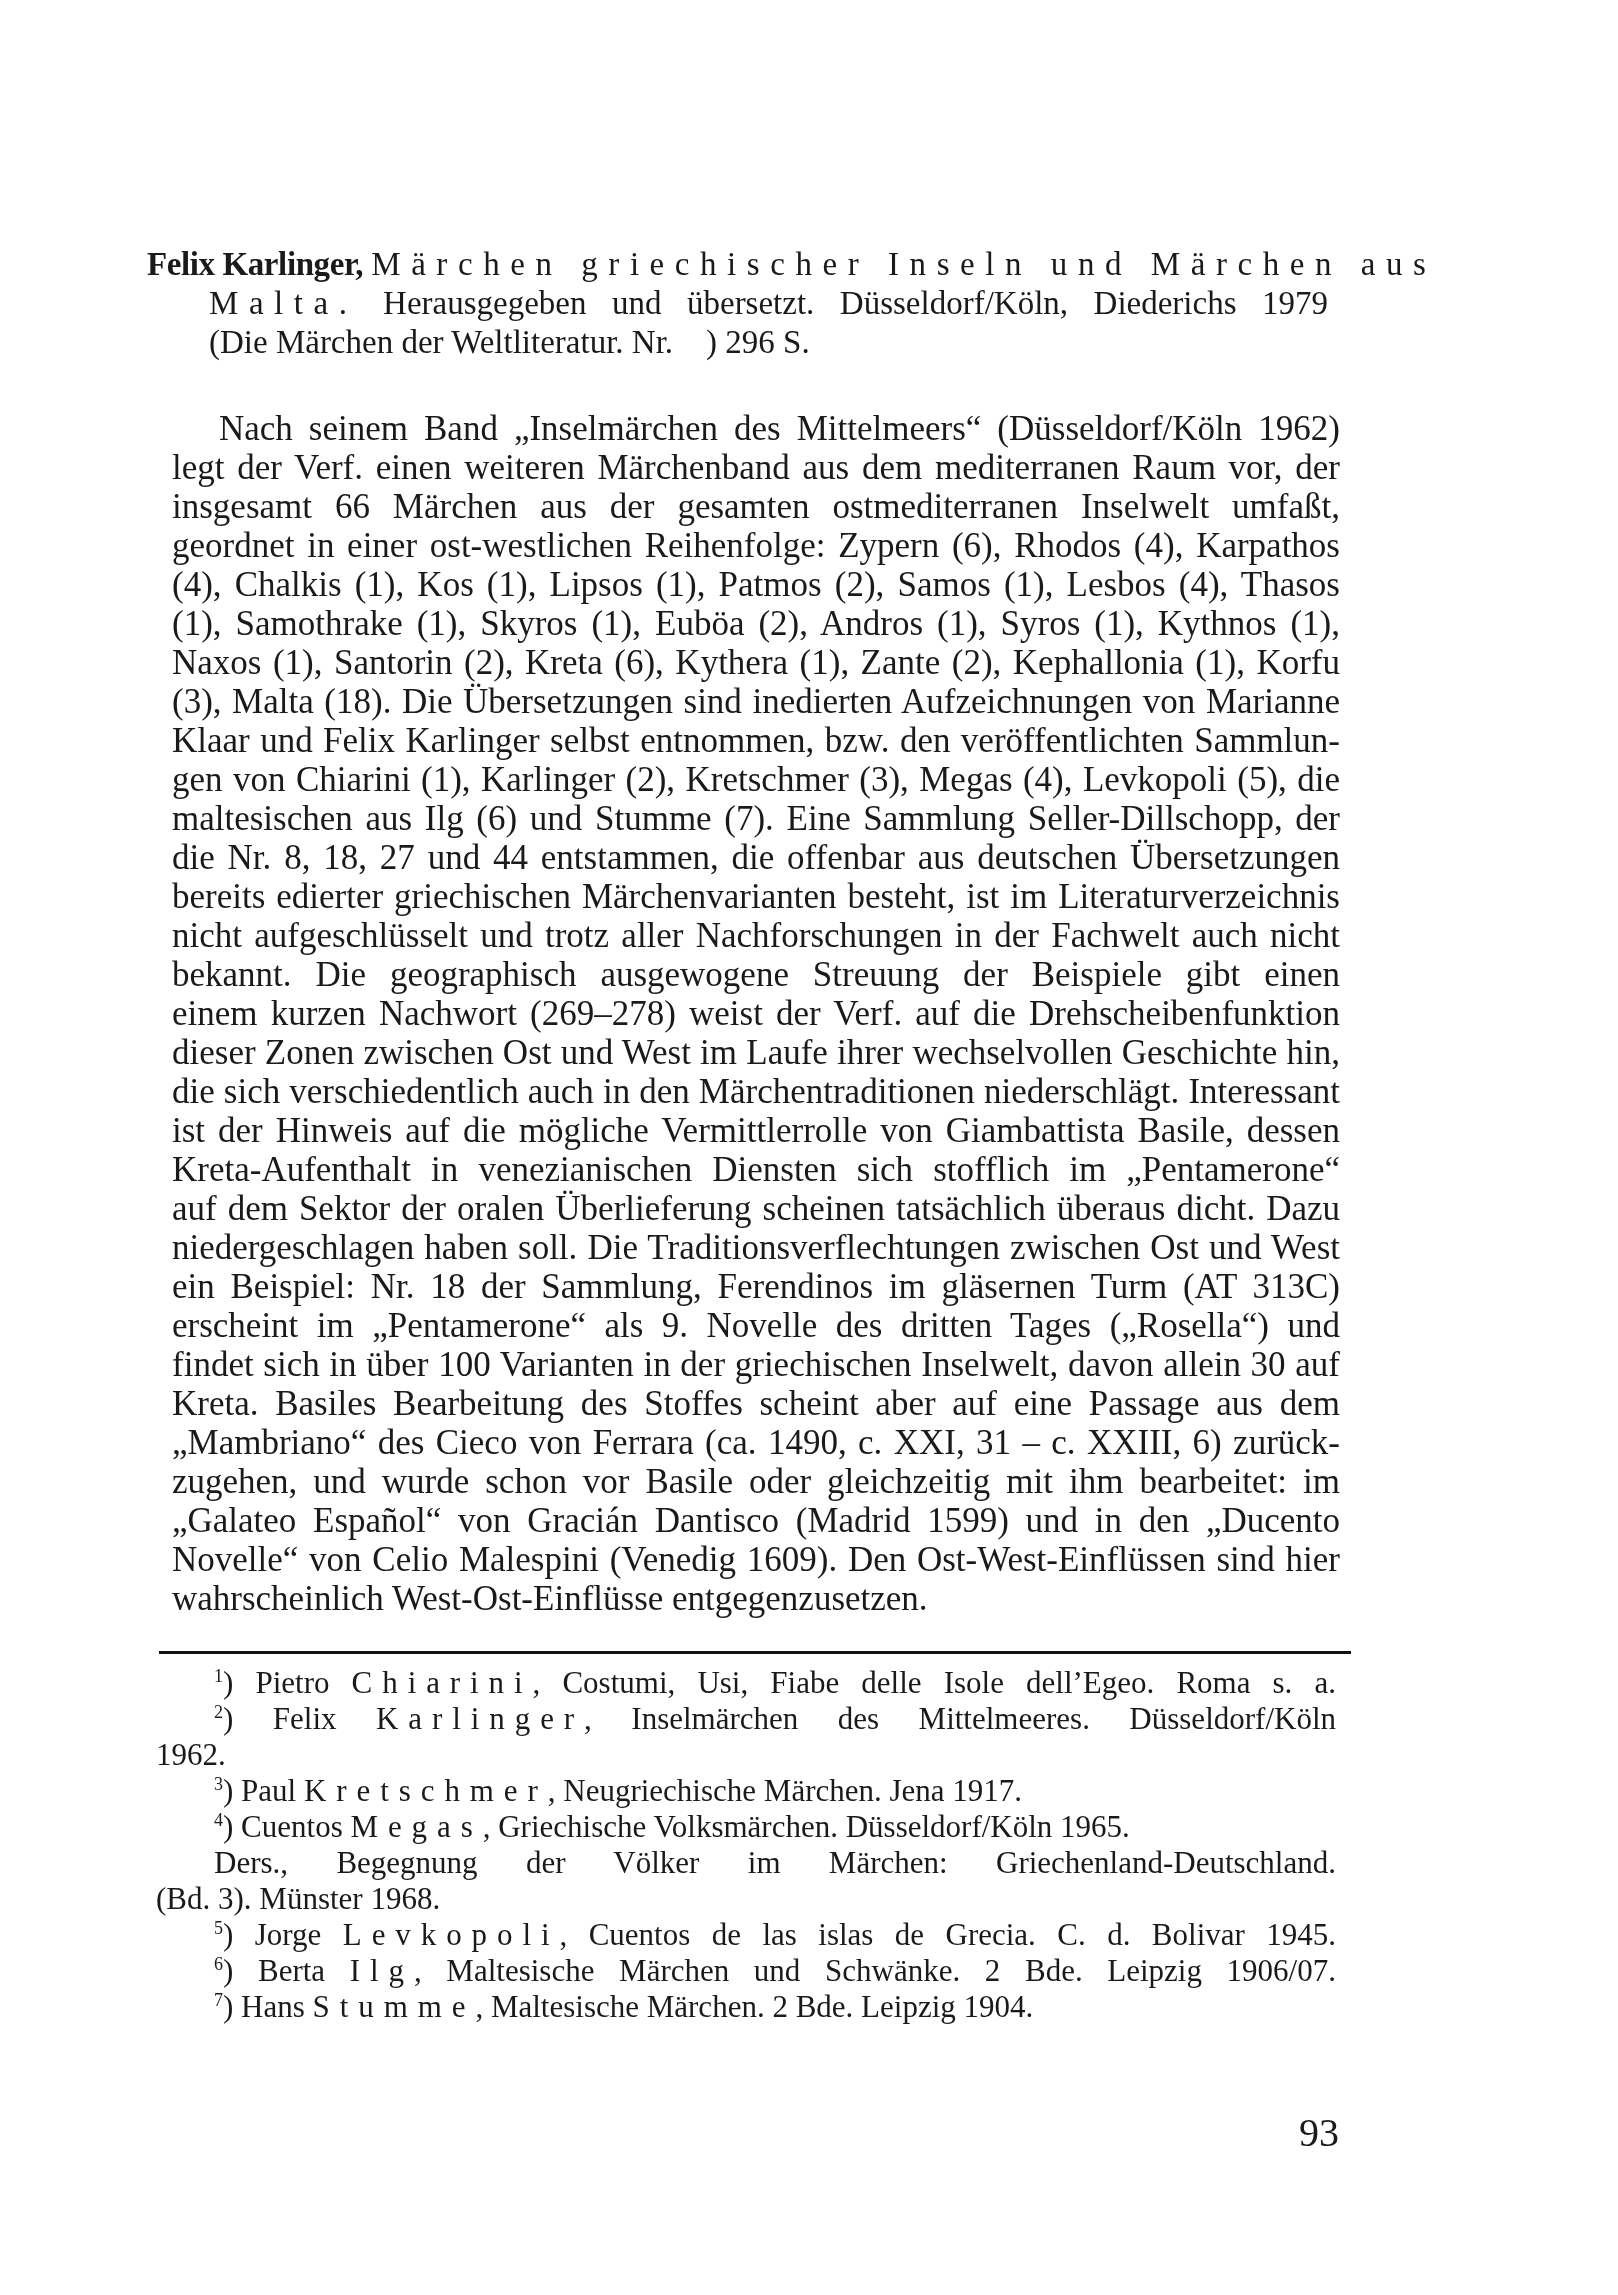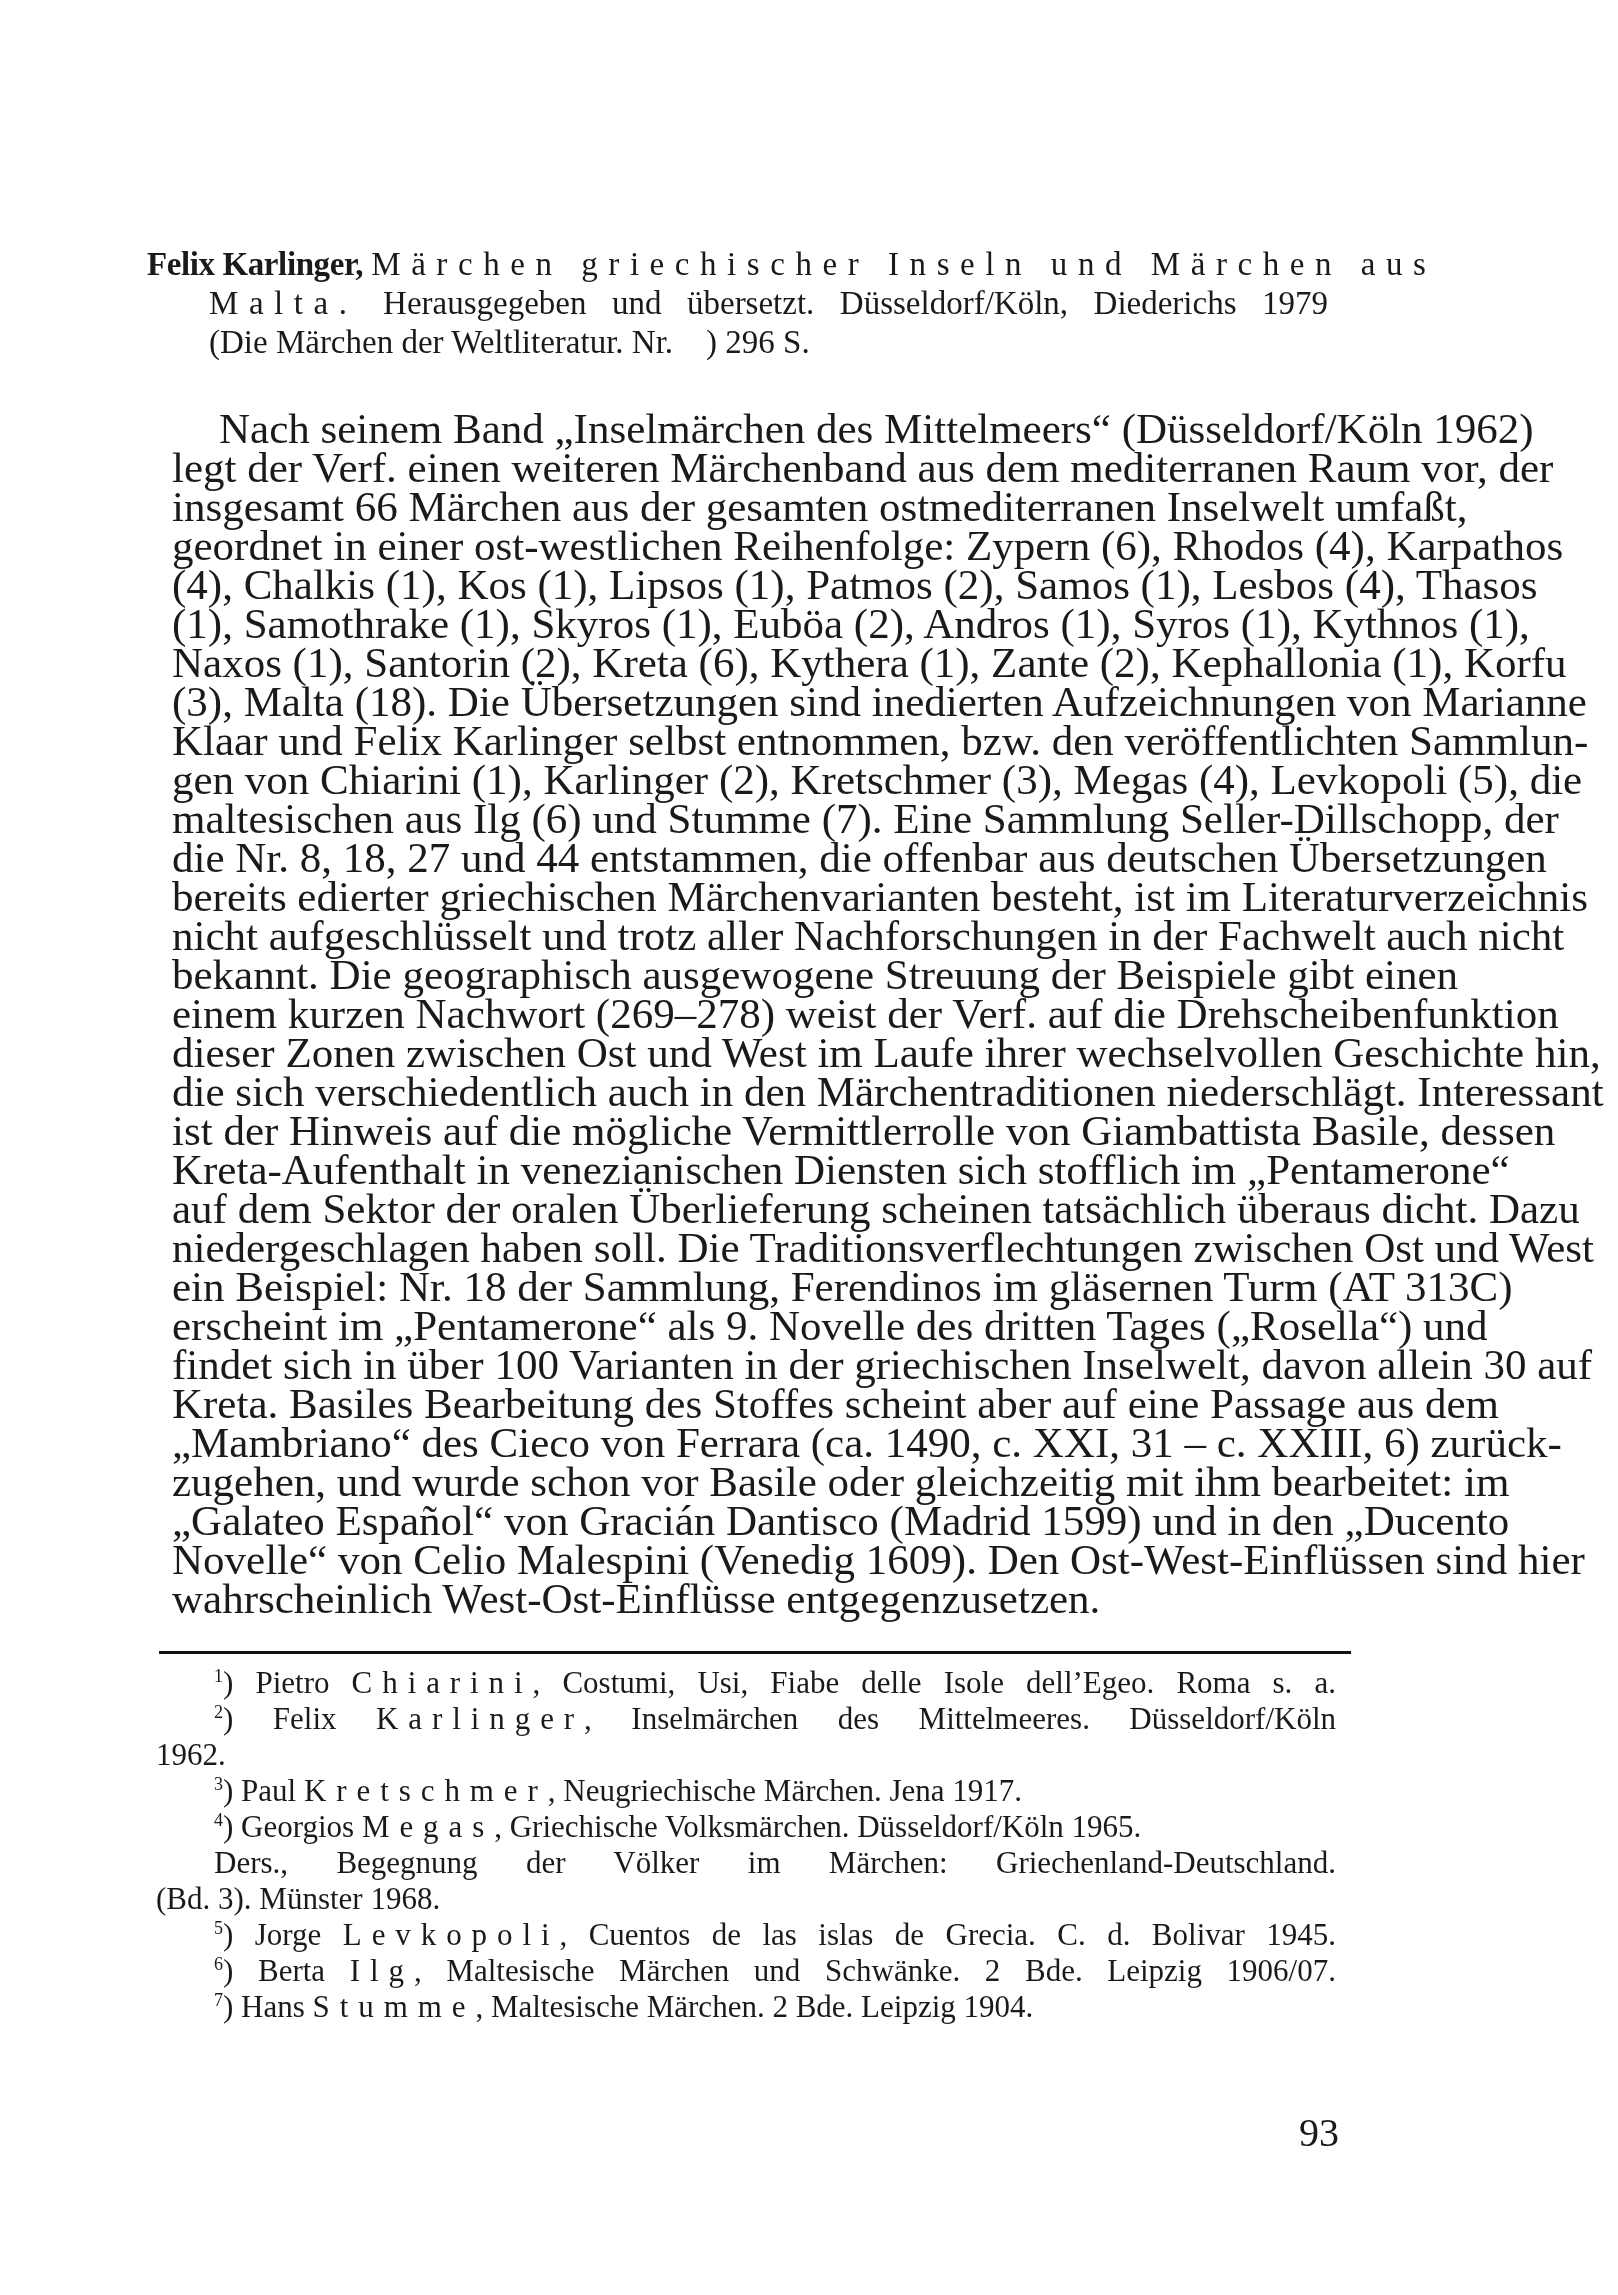--- a/index.html
+++ b/index.html
@@ -40,21 +40,21 @@
     .bib .line.last { text-align-last: left; }
     .bib .author { font-weight: bold; letter-spacing: -0.4px; }
     .spaced { letter-spacing: 0.32em; }
 
     
     .body {
       position: absolute;
       left: 172px;
       top: 409px;
       width: 1168px;
-      font-size: 43px;
+      font-size: 35px;
       line-height: 39px;
     }
     .body .line {
       display: block;
       white-space: nowrap;
       text-align: justify;
       text-align-last: justify;
       height: 39px;
       overflow: visible;
     }
@@ -152,21 +152,21 @@
   <div class="rule"></div>
 
   <div class="notes">
     <span class="line indent"><sup>1</sup>) <span>Pietro </span><span class="spaced">Chiarini</span><span>, Costumi, Usi, Fiabe delle Isole dell’Egeo. Roma s. a.</span></span>
 
     <span class="line indent"><sup>2</sup>) <span> Felix </span><span class="spaced">Karlinger</span><span>, Inselmärchen des Mittelmeeres. Düsseldorf/Köln</span></span>
     <span class="line last">1962.</span>
 
     <span class="line indent last"><sup>3</sup>) <span>Paul </span><span class="spaced">Kretschmer</span><span>, Neugriechische Märchen. Jena 1917.</span></span>
 
-    <span class="line indent last"><sup>4</sup>) <span>Georgios </span><span class="spaced">Megas</span><span>, Griechische Volksmärchen. Düsseldorf/Köln 1965.</span></span>
+    <span class="line indent last"><sup>4</sup>) <span>Cuentos </span><span class="spaced">Megas</span><span>, Griechische Volksmärchen. Düsseldorf/Köln 1965.</span></span>
     <span class="line indent">Ders., Begegnung der Völker im Märchen: Griechenland-Deutschland.</span>
     <span class="line last">(Bd. 3). Münster 1968.</span>
 
     <span class="line indent"><sup>5</sup>) <span>Jorge </span><span class="spaced">Levkopoli</span><span>, Cuentos de las islas de Grecia. C. d. Bolivar 1945.</span></span>
 
     <span class="line indent"><sup>6</sup>) <span>Berta </span><span class="spaced">Ilg</span><span>, Maltesische Märchen und Schwänke. 2 Bde. Leipzig 1906/07.</span></span>
 
     <span class="line indent last"><sup>7</sup>) <span>Hans </span><span class="spaced">Stumme</span><span>, Maltesische Märchen. 2 Bde. Leipzig 1904.</span></span>
   </div>
 

